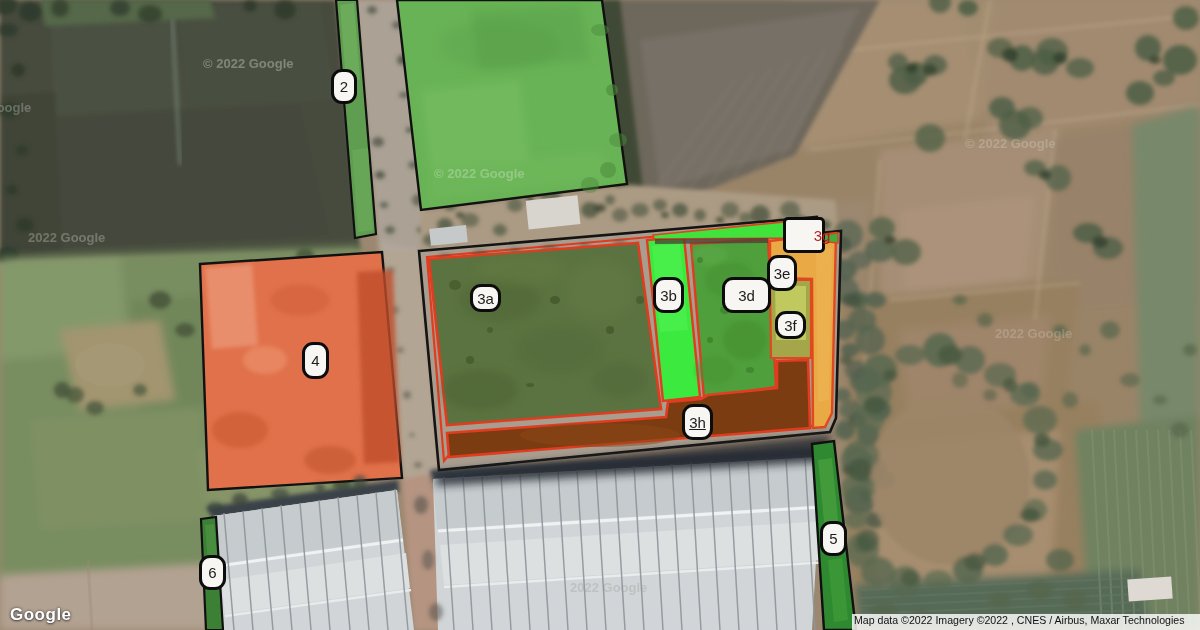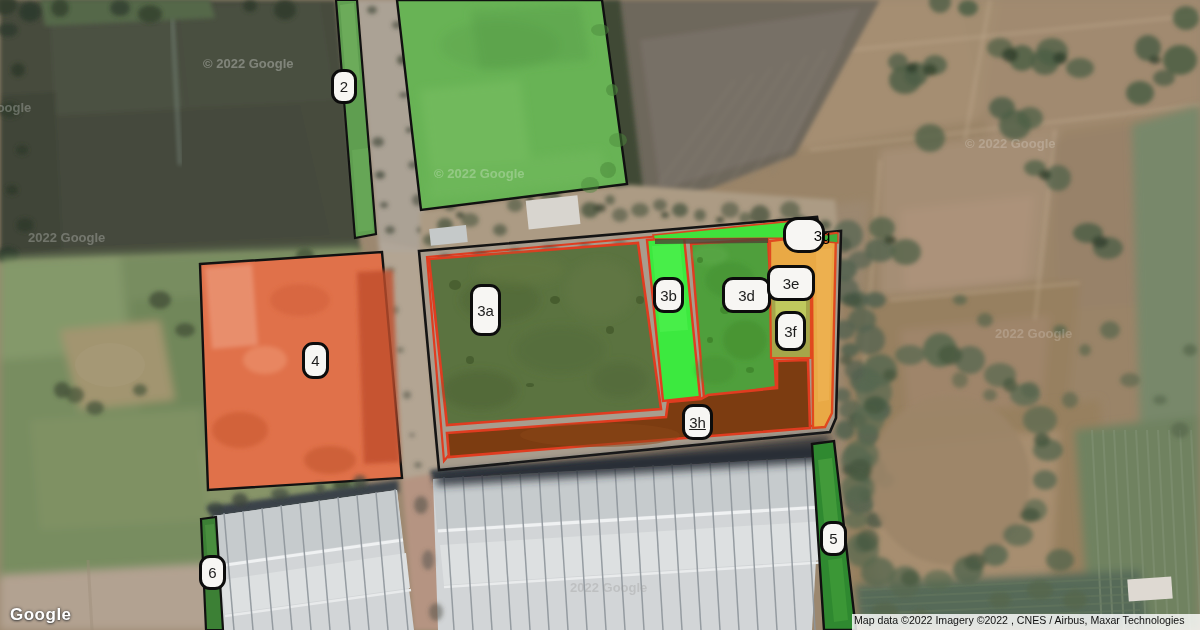--- a/index.html
+++ b/index.html
@@ -572,31 +572,31 @@
 <text x="434" y="178" opacity="0.26">© 2022 Google</text>
 <text x="965" y="148" opacity="0.20">© 2022 Google</text>
 <text x="995" y="338" opacity="0.18">2022 Google</text>
 <text x="570" y="592" opacity="0.35" fill="#9a9a9a">2022 Google</text>
 <text x="-46" y="112" opacity="0.25">2022 Google</text>
 </g>
 </svg>
 
 <div style="position:absolute;left:331px;top:69px;width:26px;height:35px;background:#f7f6f3;border:3px solid #0c0c0c;border-radius:11px;box-sizing:border-box;display:flex;align-items:center;justify-content:center;font-size:15px;color:#1c1c1c;">2</div>
 
-<div style="position:absolute;left:470px;top:284px;width:31px;height:52px;background:#f7f6f3;border:3px solid #0c0c0c;border-radius:11px;box-sizing:border-box;display:flex;align-items:center;justify-content:center;font-size:15px;color:#1c1c1c;">3a</div>
+<div style="position:absolute;left:470px;top:284px;width:31px;height:28px;background:#f7f6f3;border:3px solid #0c0c0c;border-radius:11px;box-sizing:border-box;display:flex;align-items:center;justify-content:center;font-size:15px;color:#1c1c1c;">3a</div>
 
 <div style="position:absolute;left:653px;top:277px;width:31px;height:36px;background:#f7f6f3;border:3px solid #0c0c0c;border-radius:11px;box-sizing:border-box;display:flex;align-items:center;justify-content:center;font-size:15px;color:#1c1c1c;text-align:right;">3b</div>
 
 <div style="position:absolute;left:722px;top:277px;width:49px;height:36px;background:#f7f6f3;border:3px solid #0c0c0c;border-radius:11px;box-sizing:border-box;display:flex;align-items:center;justify-content:center;font-size:15px;color:#1c1c1c;">3d</div>
 
-<div style="position:absolute;left:767px;top:265px;width:48px;height:36px;background:#f7f6f3;border:3px solid #0c0c0c;border-radius:11px;box-sizing:border-box;display:flex;align-items:center;justify-content:center;font-size:15px;color:#1c1c1c;">3e</div>
-
-<div style="position:absolute;left:775px;top:311px;width:31px;height:40px;background:#f7f6f3;border:3px solid #0c0c0c;border-radius:11px;box-sizing:border-box;display:flex;align-items:center;justify-content:center;font-size:15px;color:#1c1c1c;">3f</div>
-
-<div style="position:absolute;left:783px;top:217px;width:31px;height:36px;background:#f7f6f3;border:3px solid #0c0c0c;border-radius:15px;box-sizing:border-box;display:flex;align-items:center;justify-content:center;font-size:15px;color:#000000;padding-left:36px;">3g</div>
+<div style="position:absolute;left:767px;top:255px;width:30px;height:36px;background:#f7f6f3;border:3px solid #0c0c0c;border-radius:11px;box-sizing:border-box;display:flex;align-items:center;justify-content:center;font-size:15px;color:#1c1c1c;">3e</div>
+
+<div style="position:absolute;left:775px;top:311px;width:31px;height:28px;background:#f7f6f3;border:3px solid #0c0c0c;border-radius:11px;box-sizing:border-box;display:flex;align-items:center;justify-content:center;font-size:15px;color:#1c1c1c;">3f</div>
+
+<div style="position:absolute;left:783px;top:217px;width:31px;height:36px;background:#f7f6f3;border:3px solid #0c0c0c;border-radius:5px;box-sizing:border-box;display:flex;align-items:center;justify-content:center;font-size:15px;color:#b91c1c;padding-left:36px;">3g</div>
 
 <div style="position:absolute;left:682px;top:404px;width:31px;height:36px;background:#f7f6f3;border:3px solid #0c0c0c;border-radius:11px;box-sizing:border-box;display:flex;align-items:center;justify-content:center;font-size:15px;color:#1c1c1c;text-decoration:underline;">3h</div>
 
 <div style="position:absolute;left:302px;top:342px;width:27px;height:37px;background:#f7f6f3;border:3px solid #0c0c0c;border-radius:11px;box-sizing:border-box;display:flex;align-items:center;justify-content:center;font-size:15px;color:#1c1c1c;">4</div>
 
 <div style="position:absolute;left:820px;top:521px;width:27px;height:35px;background:#f7f6f3;border:3px solid #0c0c0c;border-radius:11px;box-sizing:border-box;display:flex;align-items:center;justify-content:center;font-size:15px;color:#1c1c1c;">5</div>
 
 <div style="position:absolute;left:199px;top:555px;width:27px;height:35px;background:#f7f6f3;border:3px solid #0c0c0c;border-radius:11px;box-sizing:border-box;display:flex;align-items:center;justify-content:center;font-size:15px;color:#1c1c1c;">6</div>
 
 <div style="position:absolute;left:10px;top:605px;font-size:17px;font-weight:bold;color:#ffffff;letter-spacing:0.5px;text-shadow:0 0 3px rgba(60,60,60,0.9),0 1px 2px rgba(60,60,60,0.8);">Google</div>

